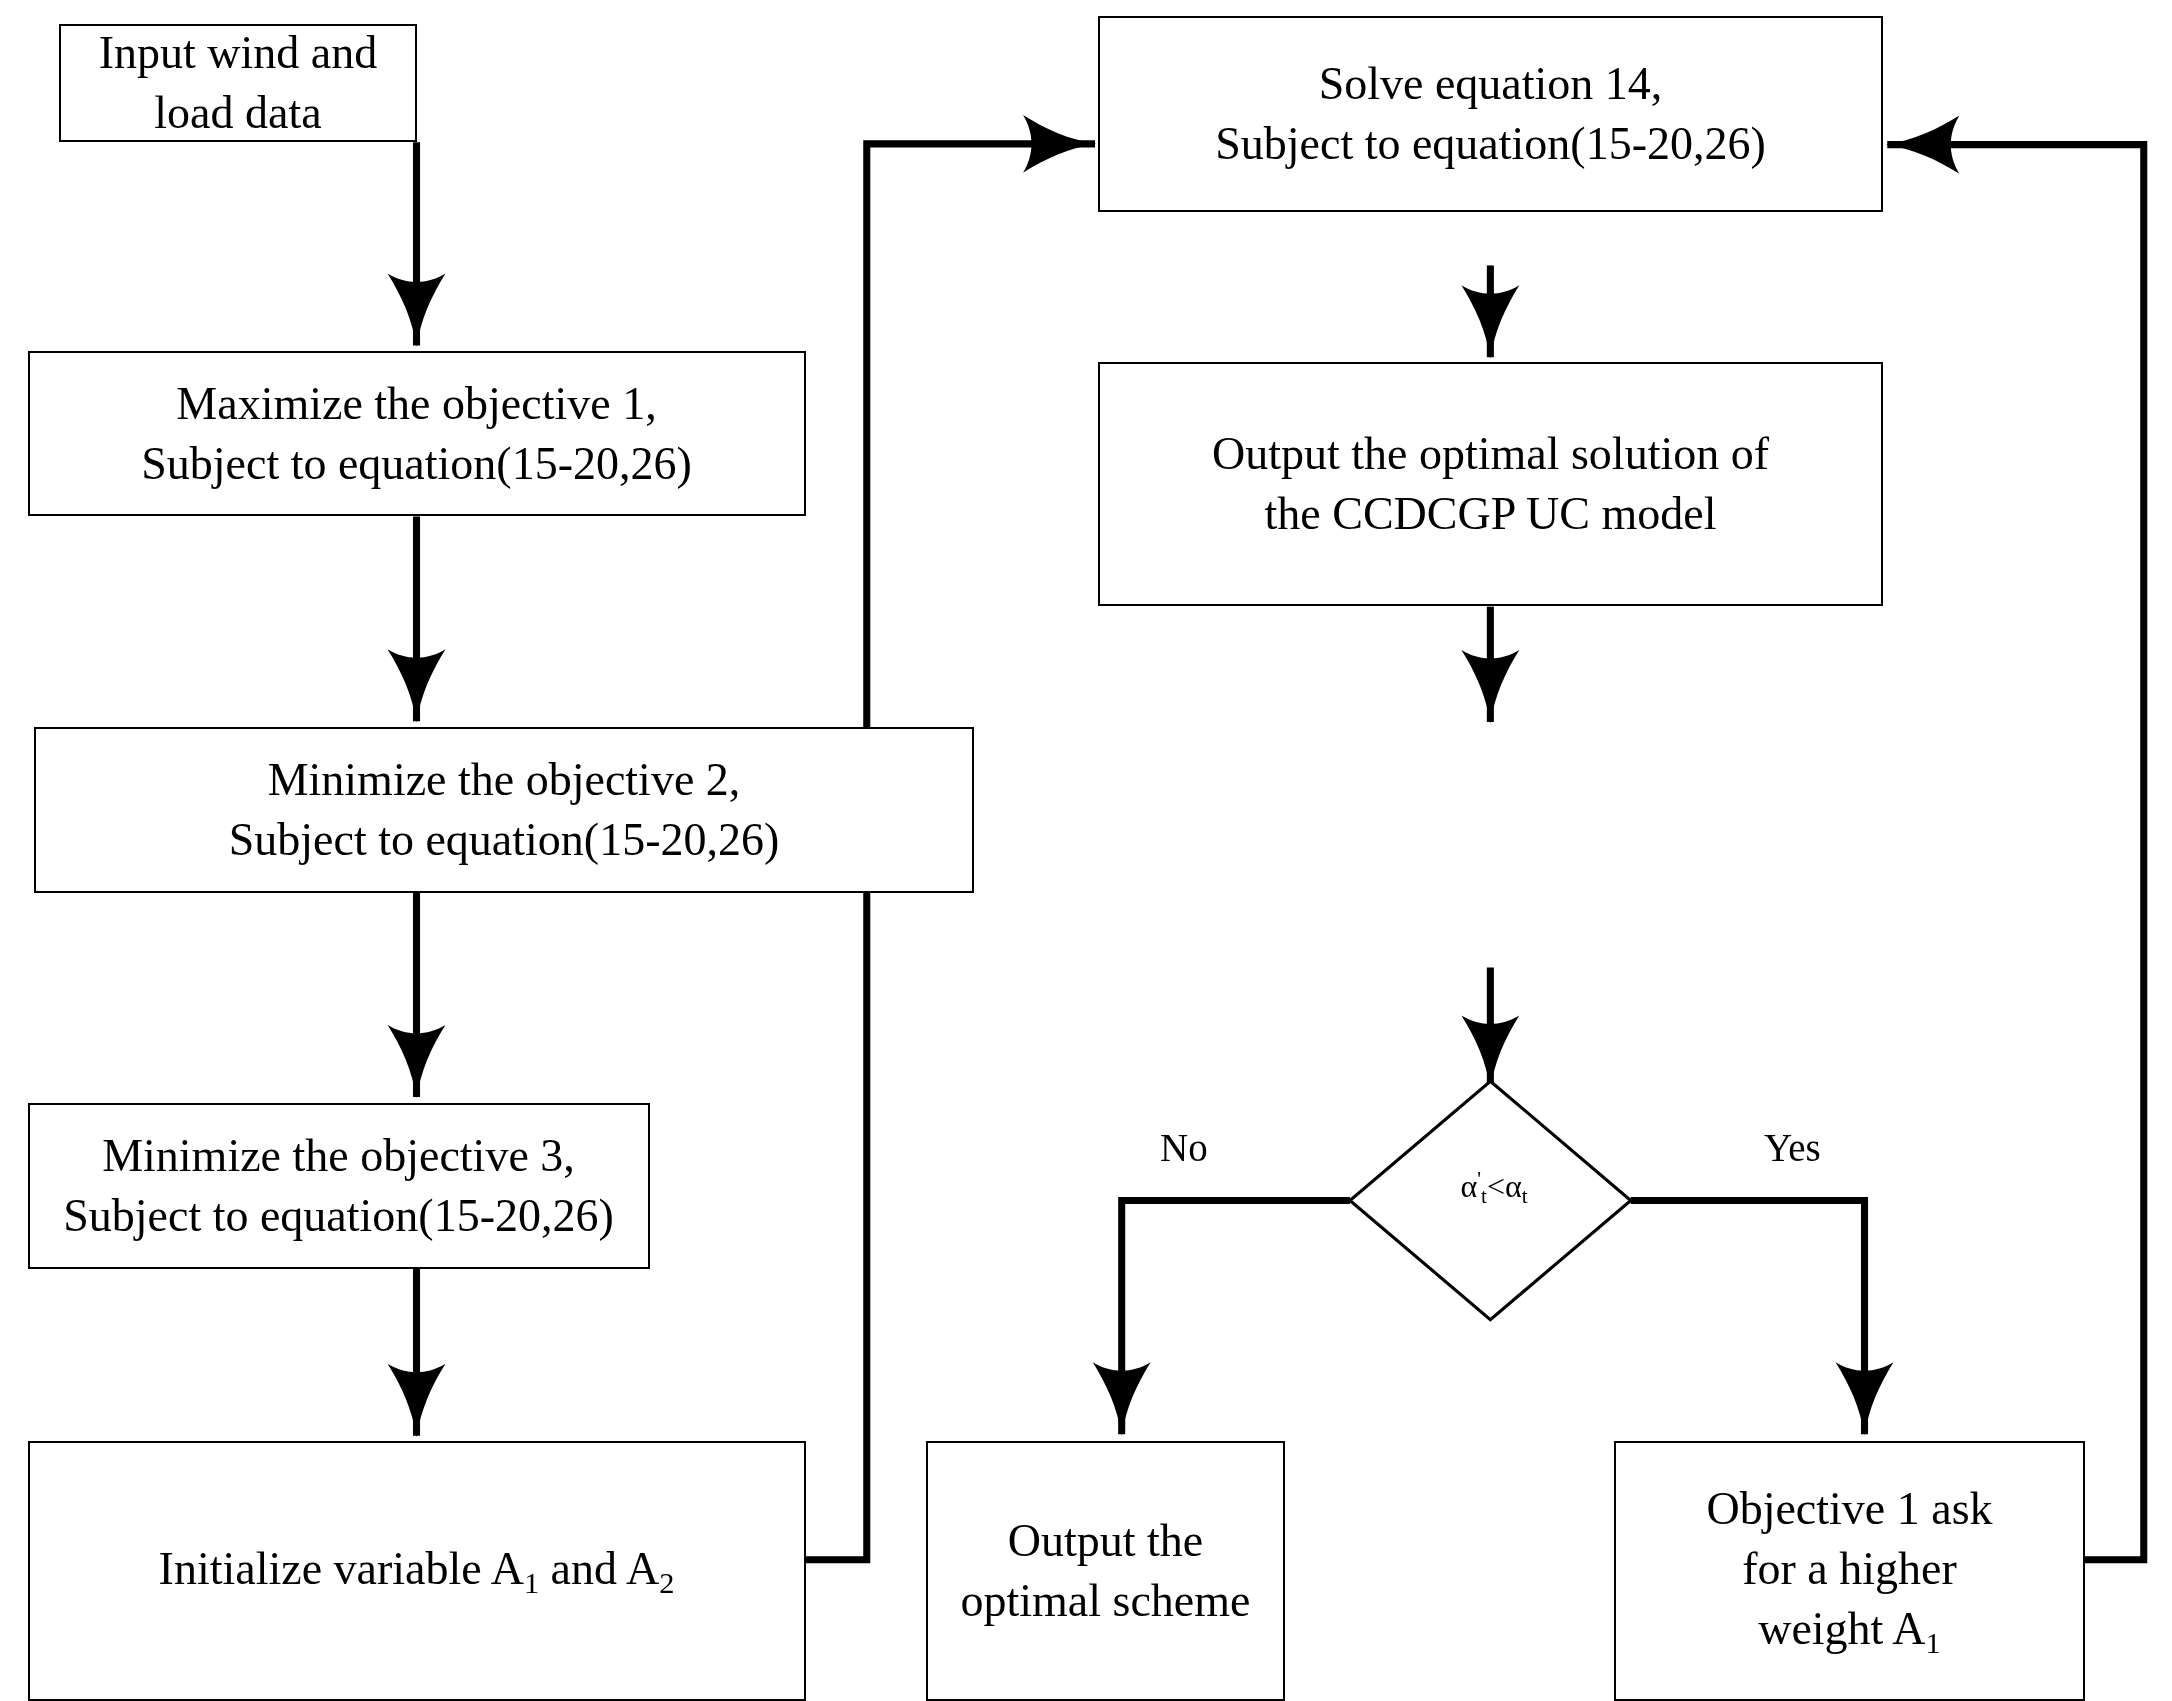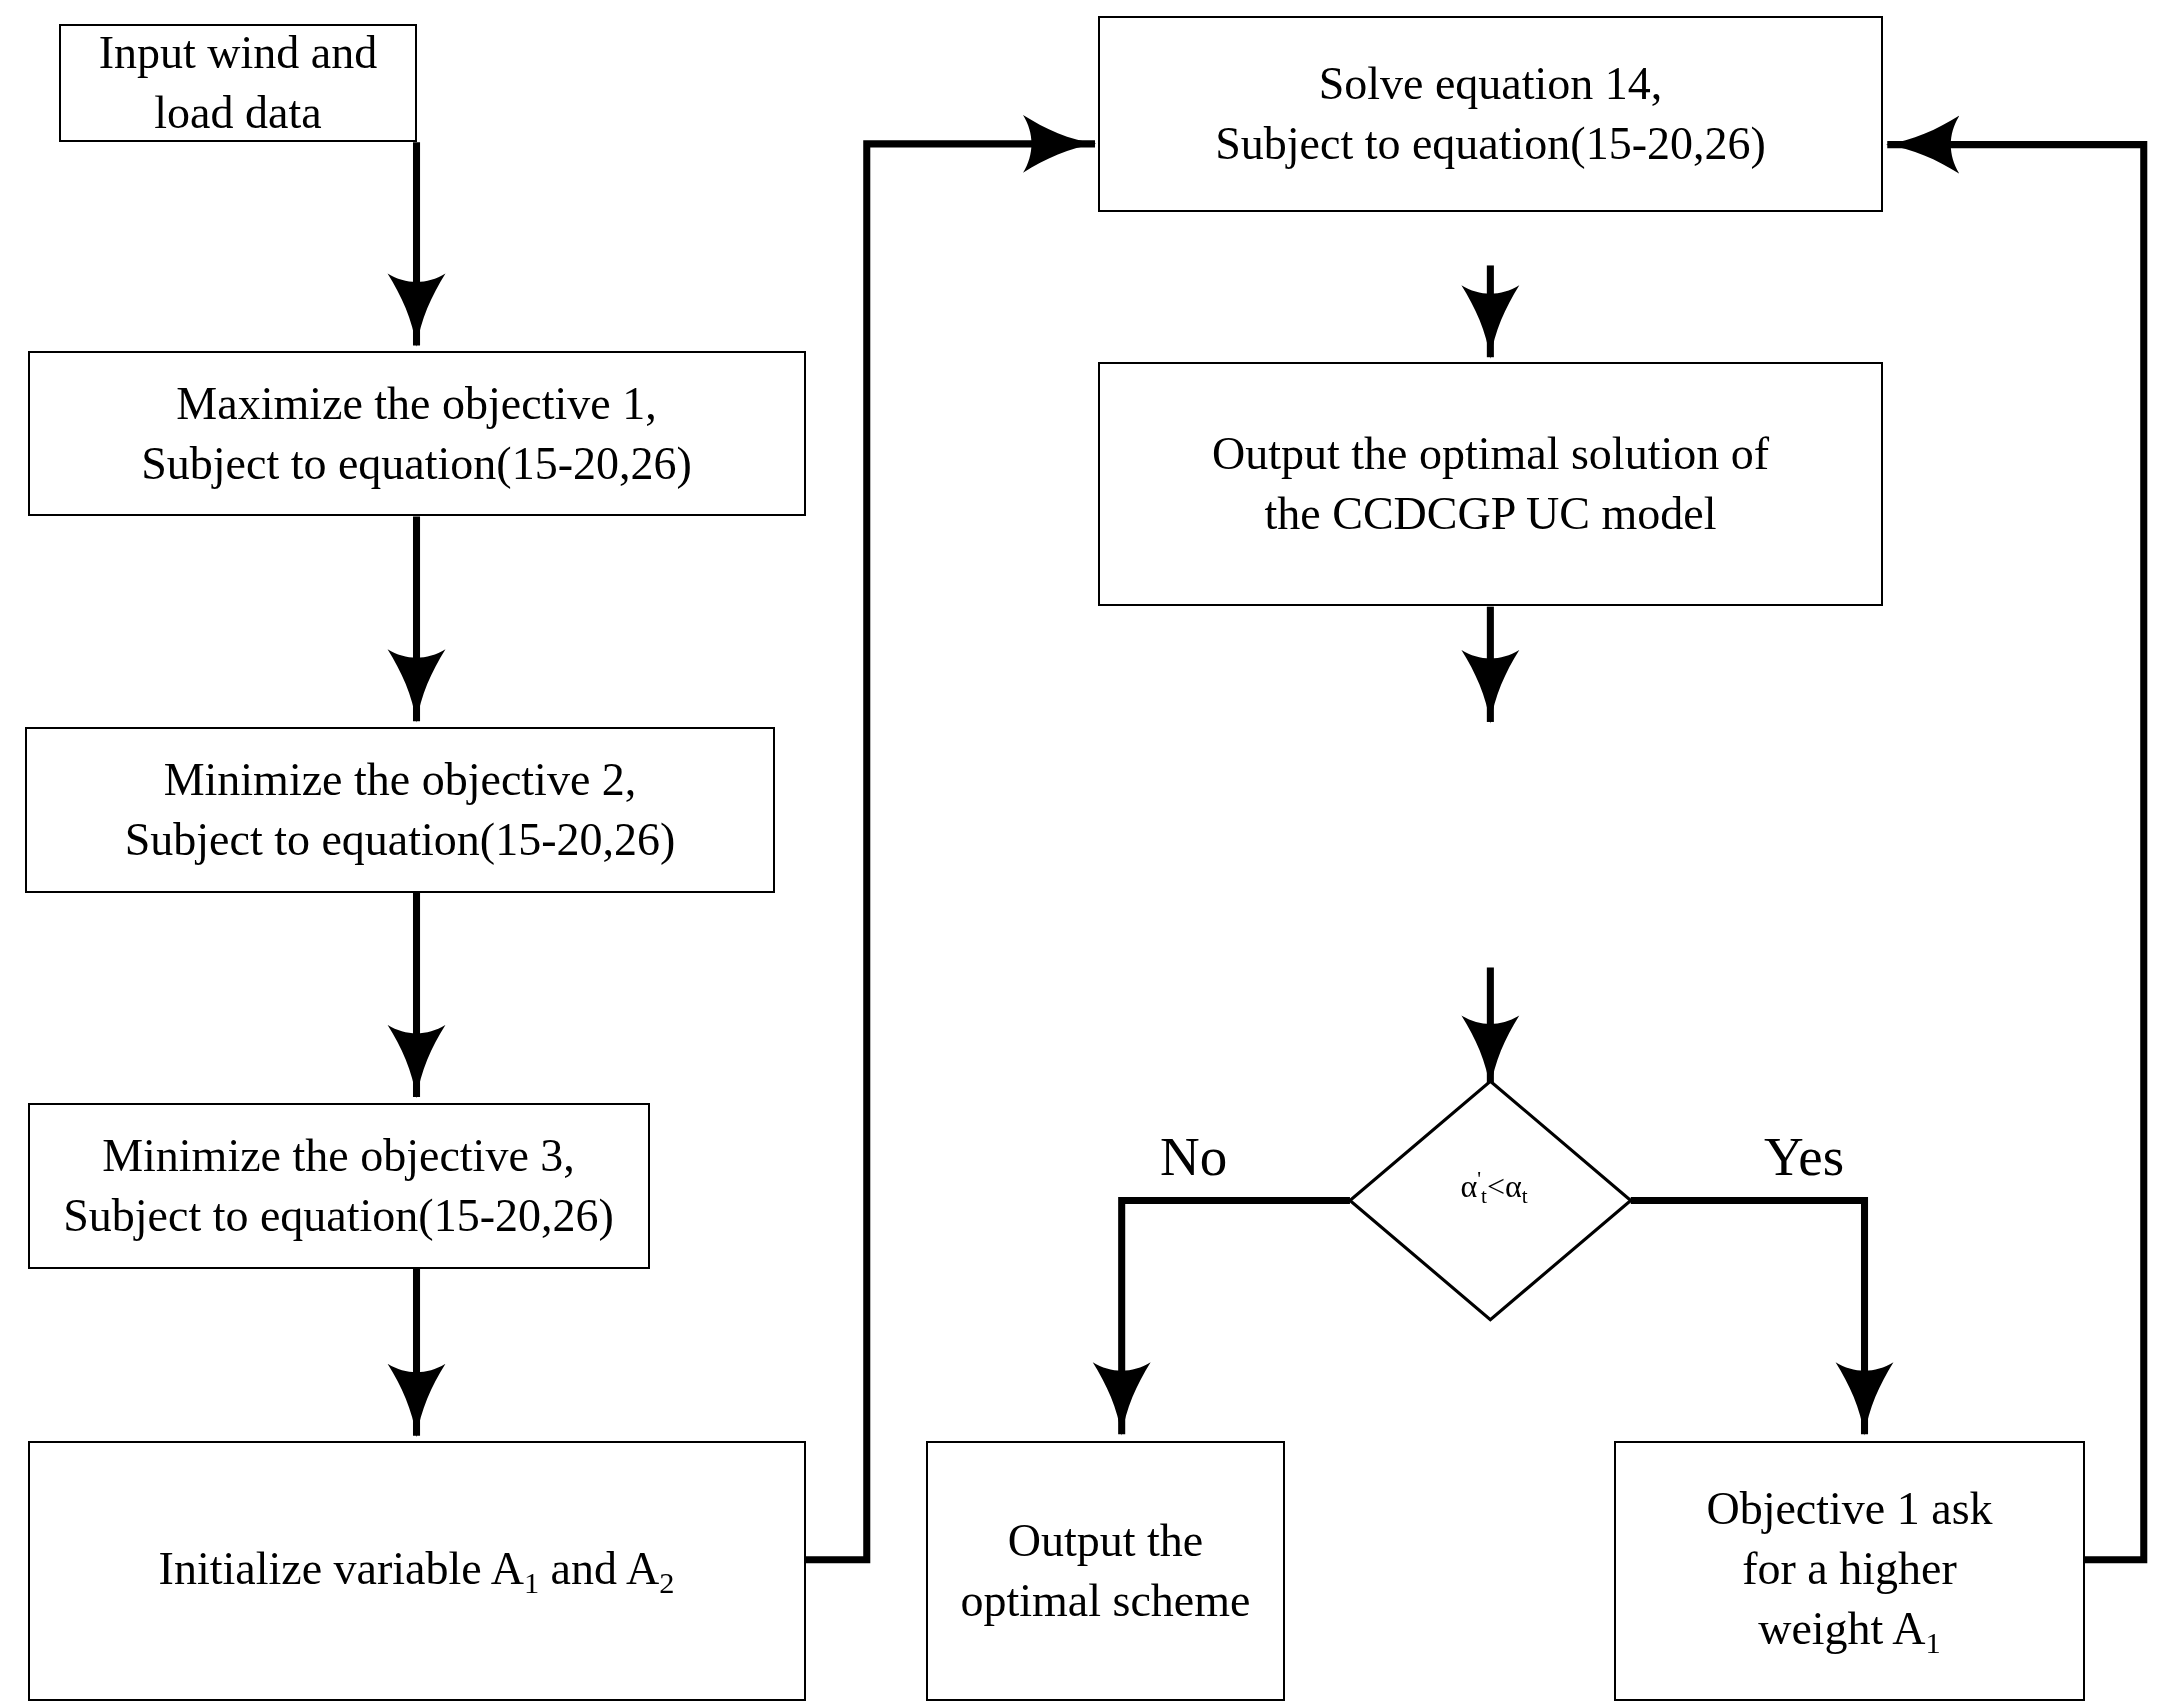--- a/index.html
+++ b/index.html
@@ -44,21 +44,21 @@
   .diamond-label {
     position: absolute;
     font-family: "Liberation Serif", "DejaVu Serif", serif;
     font-size: 32px;
     color: #000000;
     white-space: nowrap;
   }
   .branch-label {
     position: absolute;
     font-family: "Liberation Serif", "DejaVu Serif", serif;
-    font-size: 55px;
+    font-size: 39px;
     color: #000000;
     white-space: nowrap;
   }
   .sub { font-size: 0.66em; vertical-align: -0.30em; }
   .sup { font-size: 0.66em; vertical-align: 0.52em; }
   .alpha-grp {
     display: inline-block;
     position: relative;
     white-space: nowrap;
   }
@@ -97,21 +97,21 @@
 
   <div class="node-box" style="left:59px; top:23.5px; width:358px; height:118px;">
     <div class="node-text">Input wind and load data</div>
   </div>
 
   <div class="node-box" style="left:27.5px; top:351px; width:778px; height:165px;">
     <div class="node-text">Maximize the objective 1,
 Subject to equation(15-20,26)</div>
   </div>
 
-  <div class="node-box" style="left:25px; top:727px; width:750px; height:166px;">
+  <div class="node-box" style="left:34px; top:727px; width:940px; height:166px;">
     <div class="node-text">Minimize the objective 2,
 Subject to equation(15-20,26)</div>
   </div>
 
   <div class="node-box" style="left:27.5px; top:1103px; width:622px; height:166px;">
     <div class="node-text">Minimize the objective 3,
 Subject to equation(15-20,26)</div>
   </div>
 
   <div class="node-box" style="left:27.5px; top:1441px; width:778px; height:260px;">

